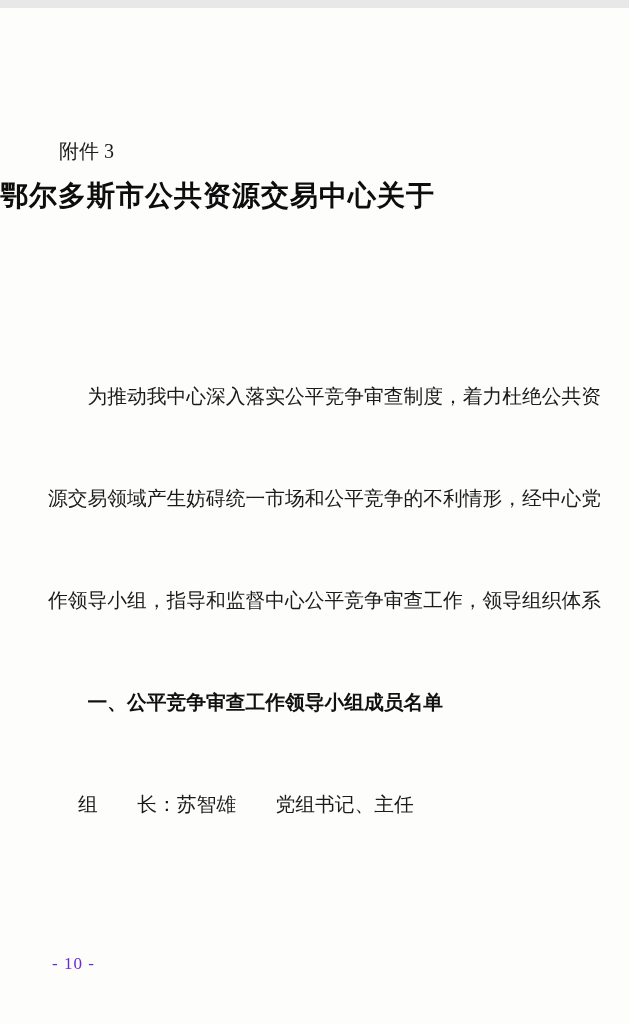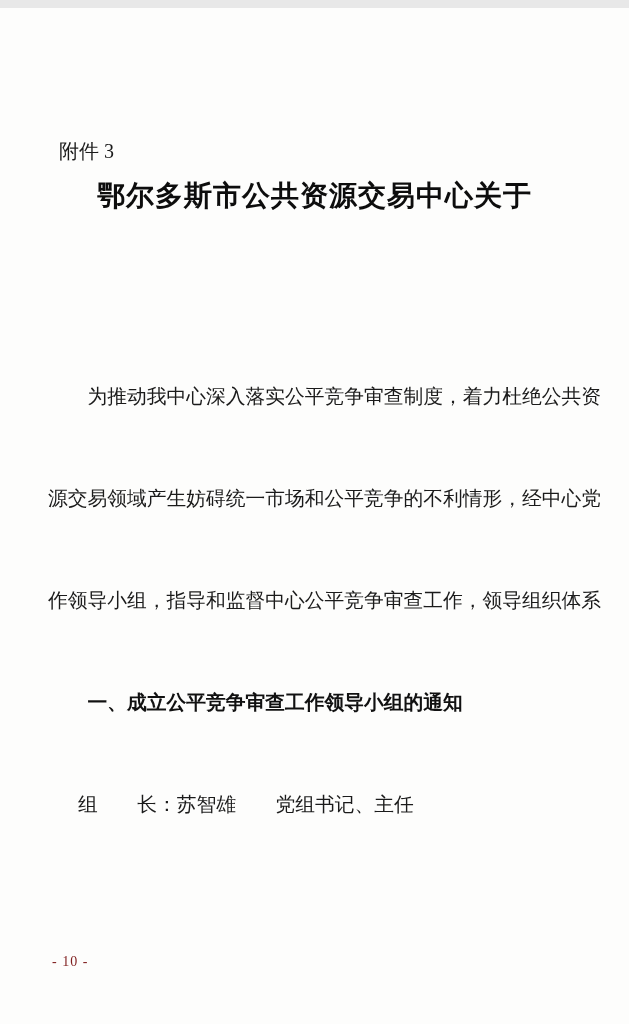--- a/index.html
+++ b/index.html
@@ -23,21 +23,20 @@
     top: 131px;
     font-size: 20px;
     line-height: 24px;
     color: #1b1b1b;
   }
   .title {
     position: absolute;
     left: 0;
     top: 164px;
     width: 629px;
-    text-align: center;
     font-weight: 700;
     font-size: 28px;
     line-height: 47px;
     letter-spacing: 1px;
     color: #0d0d0d;
     font-family: "Liberation Serif", "DejaVu Serif", serif;
   }
   .doc-body {
     position: absolute;
     left: 48px;
@@ -56,42 +55,42 @@
     font-weight: 700;
     color: #111;
   }
   .ln.member {
     padding-left: 30px;
   }
   .pagenum {
     position: absolute;
     left: 52px;
     top: 946px;
-    font-size: 14px;
+    font-size: 17px;
     letter-spacing: 1px;
-    color: #7f1d1d;
+    color: #6d28d9;
     font-family: "Liberation Serif", "DejaVu Serif", serif;
   }
 </style>
 </head>
 <body>
 
 <div class="page">
 
   <div class="attachment">附件 3</div>
 
   <div class="title">
     <div>鄂尔多斯市公共资源交易中心关于</div>
   </div>
 
   <div class="doc-body">
     <div class="ln">　　为推动我中心深入落实公平竞争审查制度，着力杜绝公共资</div>
     <div class="ln">源交易领域产生妨碍统一市场和公平竞争的不利情形，经中心党</div>
     <div class="ln">作领导小组，指导和监督中心公平竞争审查工作，领导组织体系</div>
-    <div class="ln heading">　　一、成立公平竞争审查工作领导小组的通知</div>
+    <div class="ln heading">　　一、公平竞争审查工作领导小组成员名单</div>
     <div class="ln member">组　　长：苏智雄　　党组书记、主任</div>
     
     
     
     
     
     
     
     
     

